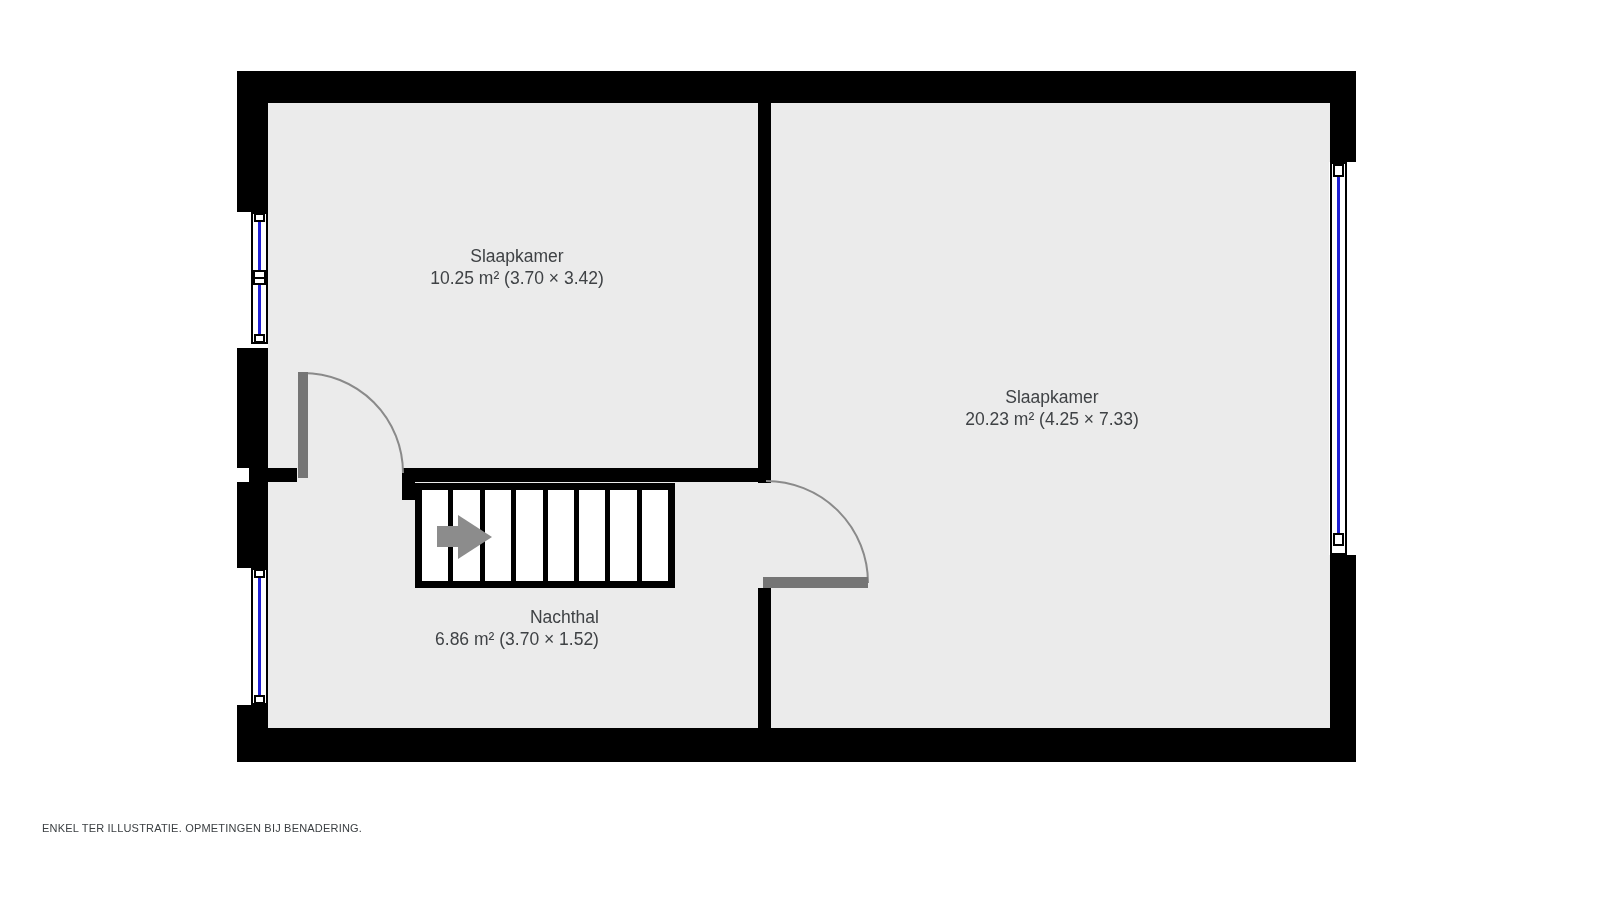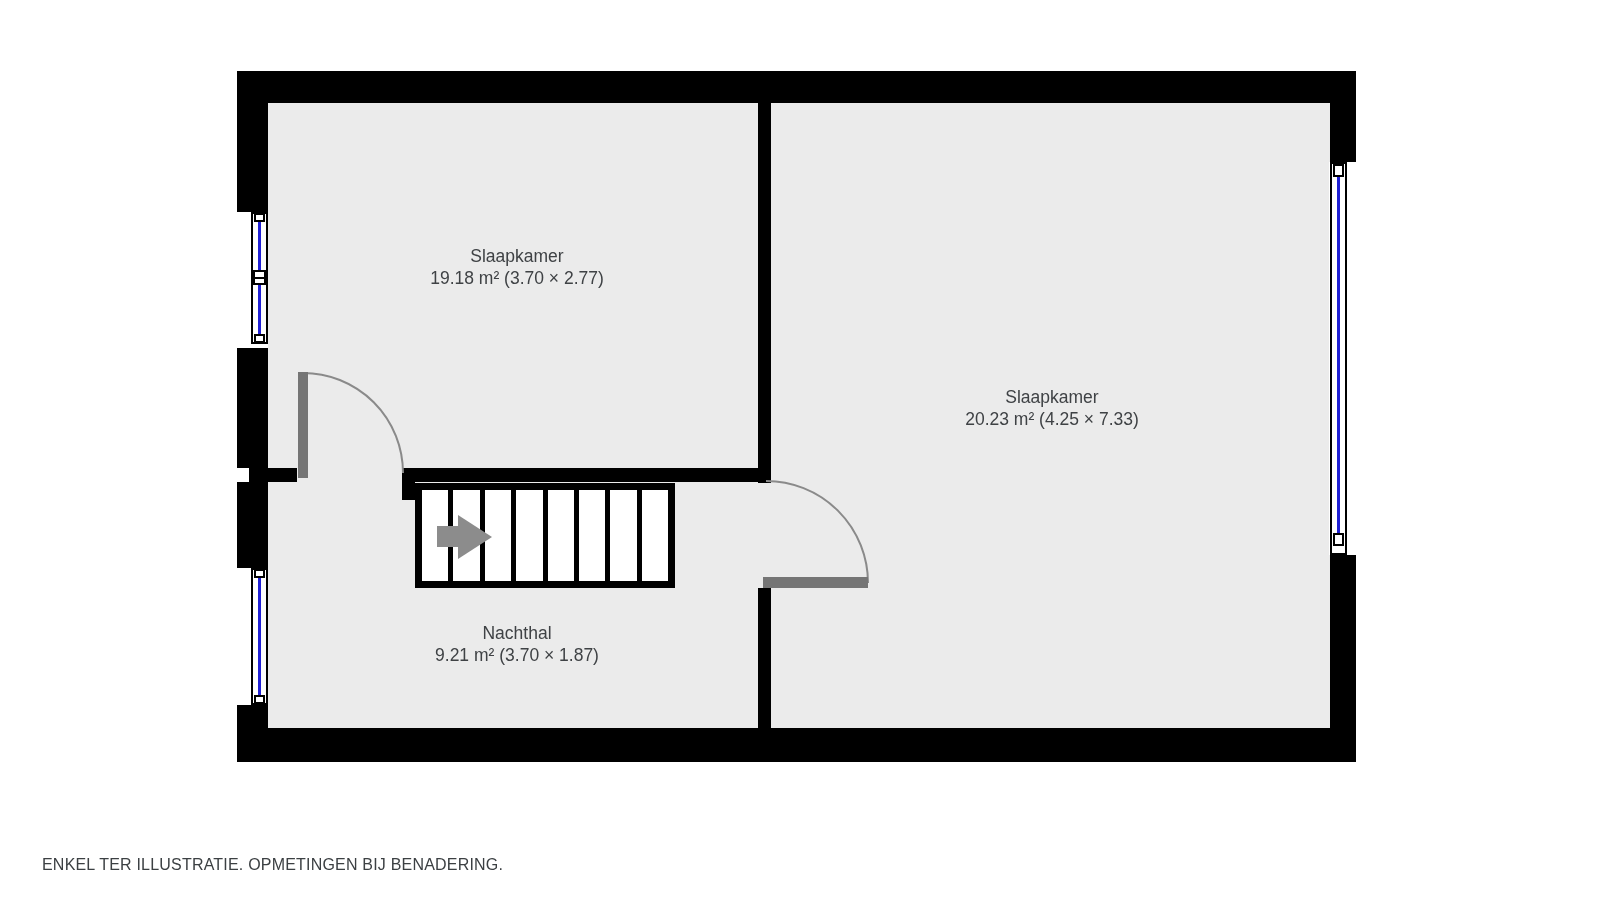--- a/index.html
+++ b/index.html
@@ -28,22 +28,22 @@
   .arrow-body{position:absolute;background:#8c8c8c;}
   .arrow-head{position:absolute;width:0;height:0;
     border-top:22px solid transparent;border-bottom:22px solid transparent;
     border-left:34px solid #8c8c8c;}
   
   .room-label{
     position:absolute;transform:translateX(-50%);text-align:center;
     font-size:17.5px;line-height:22px;color:#3f4245;white-space:nowrap;
   }
   .disclaimer{
-    position:absolute;left:42px;top:857px;
-    font-size:16px;line-height:15px;color:#3c4043;letter-spacing:0.2px;white-space:nowrap;
+    position:absolute;left:42px;top:821px;
+    font-size:11px;line-height:15px;color:#3c4043;letter-spacing:0.2px;white-space:nowrap;
   }
 </style>
 </head>
 <body>
 
 <div class="canvas">
 
   <div class="floor" style="left:268px;top:103px;width:1062px;height:625px;"></div>
 
   <div class="wall" style="left:237px;top:71px;width:1126px;height:32px;"></div>
@@ -96,28 +96,28 @@
     <div class="tread"></div>
     <div class="tread"></div>
     <div class="tread"></div>
     <div class="tread"></div>
   </div>
   <div class="arrow-body" style="left:437px;top:526px;width:22px;height:21px;"></div>
   <div class="arrow-head" style="left:458px;top:515px;"></div>
 
   <div class="room-label" style="left:517px;top:245px;">
     <div>Slaapkamer</div>
-    <div>19.18 m² (3.70 × 2.77)</div>
+    <div>10.25 m² (3.70 × 3.42)</div>
   </div>
   <div class="room-label" style="left:1052px;top:386px;">
     <div>Slaapkamer</div>
     <div>20.23 m² (4.25 × 7.33)</div>
   </div>
-  <div class="room-label" style="left:517px;top:622px;">
+  <div class="room-label" style="left:517px;top:606px;text-align:right;">
     <div>Nachthal</div>
-    <div>9.21 m² (3.70 × 1.87)</div>
+    <div>6.86 m² (3.70 × 1.52)</div>
   </div>
 
   <div class="disclaimer">
     <div>ENKEL TER ILLUSTRATIE. OPMETINGEN BIJ BENADERING.</div>
   </div>
 
 </div>
 
 </body></html>

